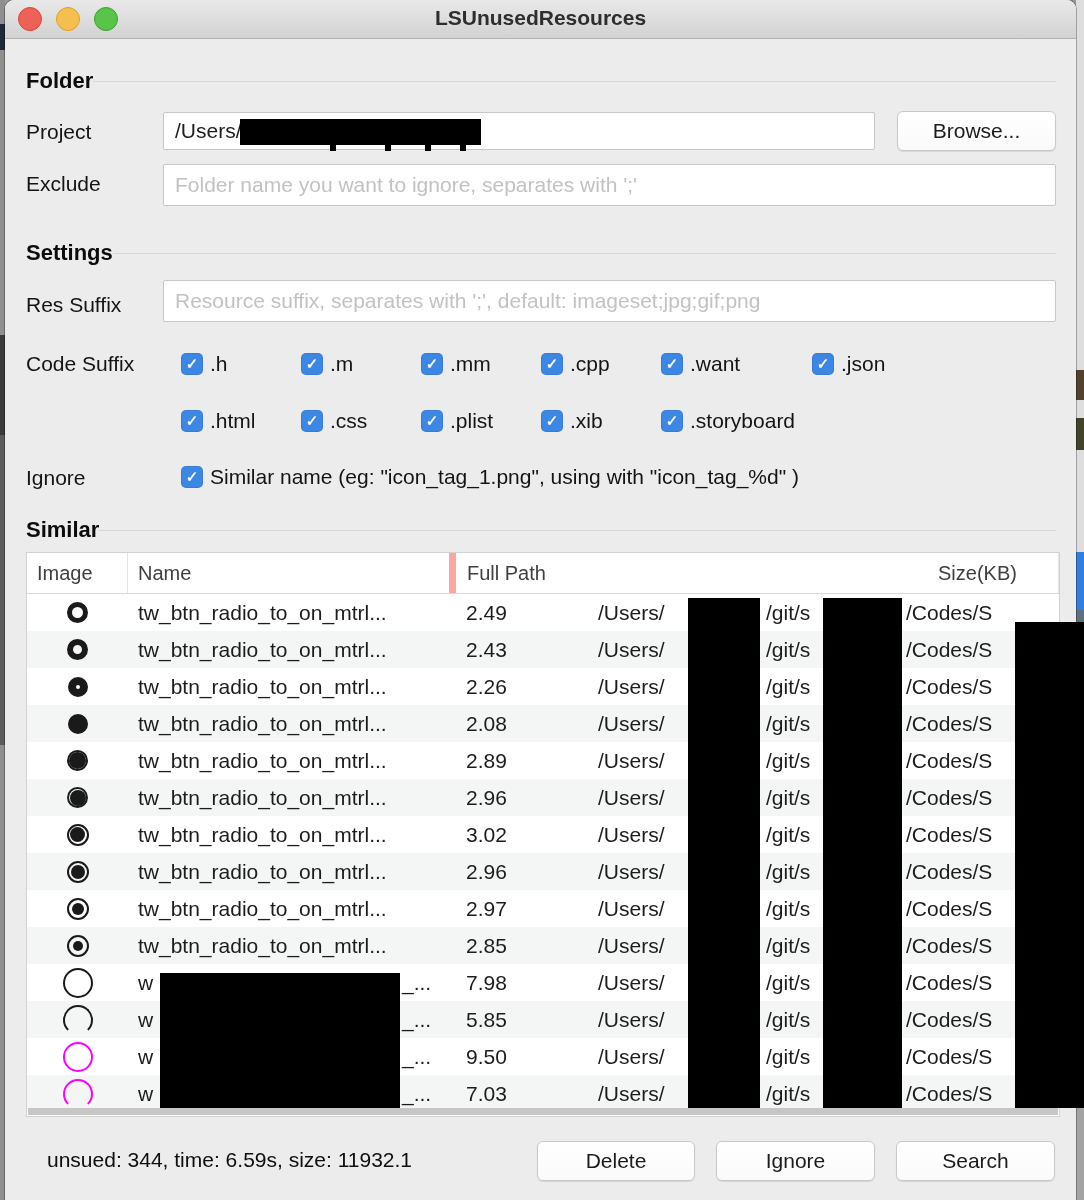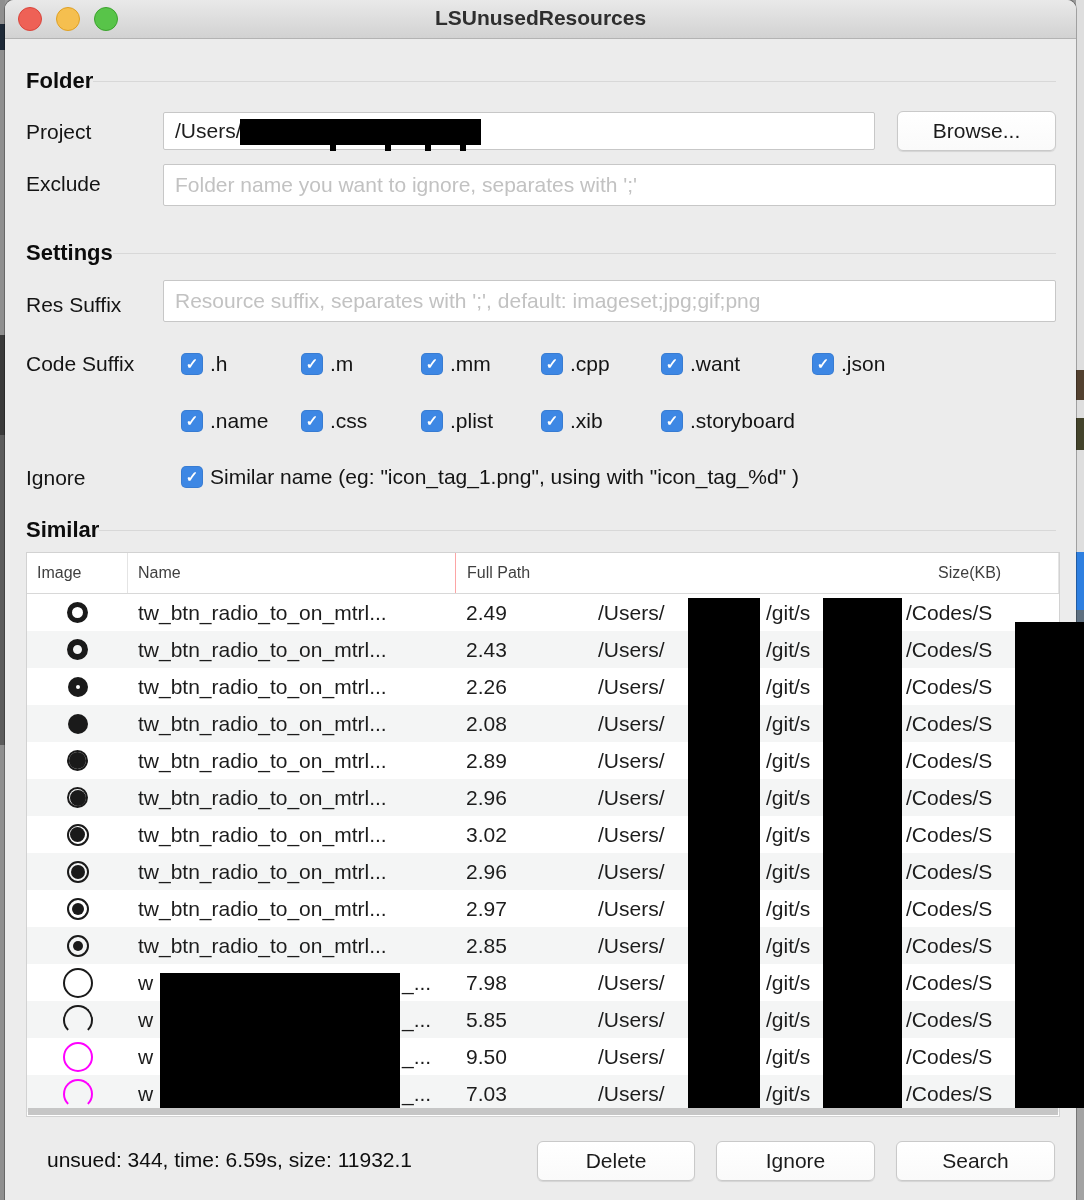--- a/index.html
+++ b/index.html
@@ -69,23 +69,23 @@
     box-shadow:inset 0 0 0 1px rgba(0,0,0,.08);
   }
   .cb-lbl{font-size:21px;color:#141414;white-space:nowrap;}
 
   
   .table{
     position:absolute;left:26px;top:552px;width:1034px;height:565px;
     background:#fff;border:1px solid #d2d2d2;box-sizing:border-box;overflow:hidden;
   }
   .thead{display:flex;height:41px;border-bottom:1px solid #d8d8d8;box-sizing:border-box;}
-  .th{font-size:16px;color:#3f3f3f;line-height:40px;box-sizing:border-box;padding-left:10px;}
+  .th{font-size:20px;color:#3f3f3f;line-height:40px;box-sizing:border-box;padding-left:10px;}
   .th1{width:101px;border-right:1px solid #e4e4e4;}
-  .th2{width:328px;border-right:1px solid #fca5a5;}
+  .th2{width:328px;border-right:7px solid #fca5a5;}
   .th3{width:131px;border-right:1px solid #e4e4e4;}
   .th4{flex:1;padding-left:11px;}
   .rows{position:relative;height:524px;overflow:hidden;}
   .trow{display:flex;height:37px;background:#fff;justify-content:center;}
   .trow.alt{background:#f4f5f5;}
   .tc{box-sizing:border-box;font-size:21px;color:#1c1c1c;line-height:37px;white-space:nowrap;overflow:hidden;}
   .c-img{width:101px;display:flex;align-items:center;justify-content:center;}
   .c-name{width:328px;padding-left:10px;position:relative;}
   .c-size{width:131px;padding-left:10px;}
   .c-path{flex:1;position:relative;}
@@ -170,21 +170,21 @@
     <div class="cb-item" style="left: 661px; top: 352px;">
       <span class="cbox">✓</span>
       <span class="cb-lbl">.want</span>
     </div>
     <div class="cb-item" style="left: 812px; top: 352px;">
       <span class="cbox">✓</span>
       <span class="cb-lbl">.json</span>
     </div>
     <div class="cb-item" style="left: 181px; top: 409px;">
       <span class="cbox">✓</span>
-      <span class="cb-lbl">.name</span>
+      <span class="cb-lbl">.html</span>
     </div>
     <div class="cb-item" style="left: 301px; top: 409px;">
       <span class="cbox">✓</span>
       <span class="cb-lbl">.css</span>
     </div>
     <div class="cb-item" style="left: 421px; top: 409px;">
       <span class="cbox">✓</span>
       <span class="cb-lbl">.plist</span>
     </div>
     <div class="cb-item" style="left: 541px; top: 409px;">

